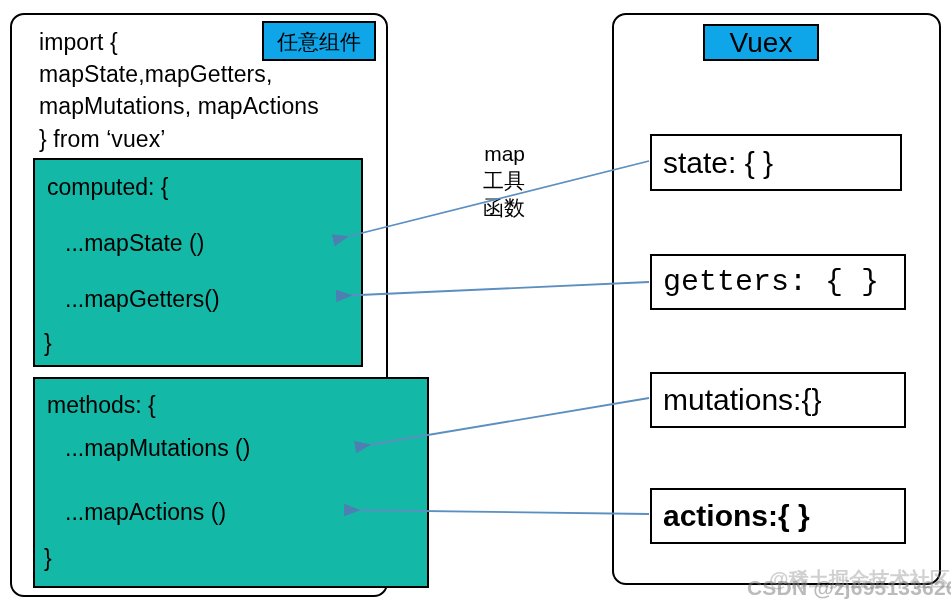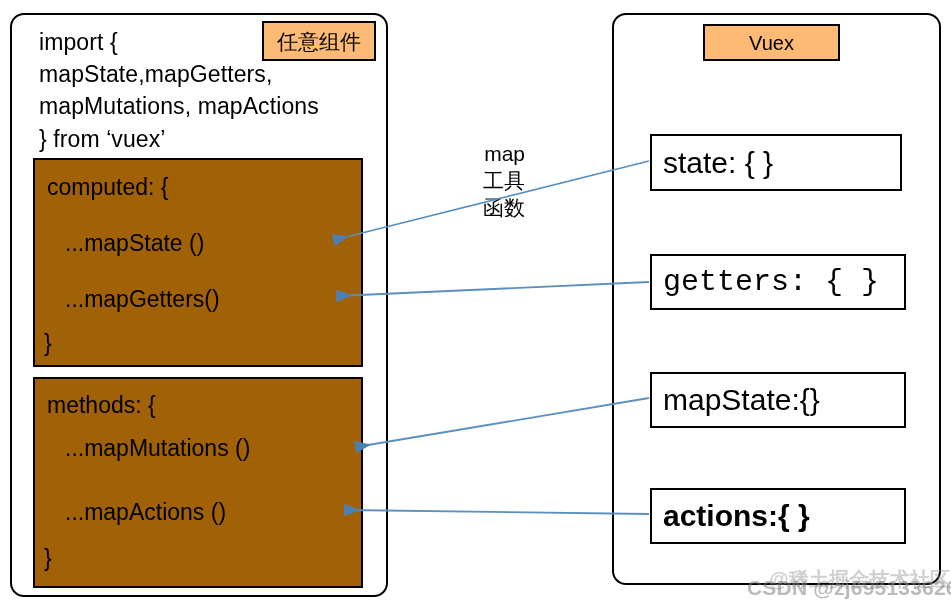--- a/index.html
+++ b/index.html
@@ -27,53 +27,53 @@
     background: #ffffff;
     box-sizing: border-box;
   }
   #component-panel { left: 10px;  top: 13px; width: 378px; height: 584px; }
   #vuex-panel      { left: 612px; top: 13px; width: 329px; height: 572px; }
 
   
   .label-box {
     position: absolute;
     border: 2px solid #000000;
-    background: #fdba74;
+    background: #0ea5e9;
     box-sizing: border-box;
     display: flex;
     align-items: center;
     justify-content: center;
     font-size: 21px;
     line-height: 1;
     white-space: nowrap;
   }
   #component-title-box { left: 262px; top: 21px; width: 114px; height: 40px; }
-  #vuex-title-box      { left: 703px; top: 24px; width: 137px; height: 37px; font-size: 20px; }
+  #vuex-title-box      { left: 703px; top: 24px; width: 116px; height: 37px; font-size: 28px; }
 
   
   #import-block {
     position: absolute;
     left: 39px;
     top: 26px;
     width: 250px;
     font-size: 23px;
     line-height: 1.40;
     white-space: pre;
     letter-spacing: .1px;
   }
 
   
   .code-box {
     position: absolute;
     border: 2px solid #000000;
-    background: #a16207;
+    background: #14b8a6;
     box-sizing: border-box;
   }
   #computed-box { left: 33px; top: 158px; width: 330px; height: 209px; }
-  #methods-box  { left: 33px; top: 377px; width: 330px; height: 211px; }
+  #methods-box  { left: 33px; top: 377px; width: 396px; height: 211px; }
 
   .code-line {
     position: absolute;
     font-size: 23px;
     line-height: 1;
     white-space: pre;
     color: #000;
   }
   .code-line.indent { font-size: 23px; text-align: center; }
 
@@ -176,21 +176,21 @@
     <div class="code-line indent" id="methods-line-1">...mapMutations ()</div>
     <div class="code-line" id="methods-close">}</div>
   </div>
 
   <div class="panel" id="vuex-panel"></div>
 
   <div class="label-box" id="vuex-title-box">Vuex</div>
 
   <div class="member-box" id="member-state">state: { }</div>
   <div class="member-box" id="member-getters">getters: { }</div>
-  <div class="member-box" id="member-mutations">mapState:{}</div>
+  <div class="member-box" id="member-mutations">mutations:{}</div>
   <div class="member-box" id="member-actions">actions:{ }</div>
 
   <div id="map-annotation">map
 工具
 函数</div>
 
   <svg id="connectors" viewBox="0 0 951 607" width="951" height="607">
     <defs>
       <marker id="arrowhead" markerWidth="9" markerHeight="7" refX="8.5" refY="3.5" orient="auto" markerUnits="strokeWidth">
         <polygon points="0 3.5, 9 0, 9 7" fill="#4d7fb3"></polygon>

